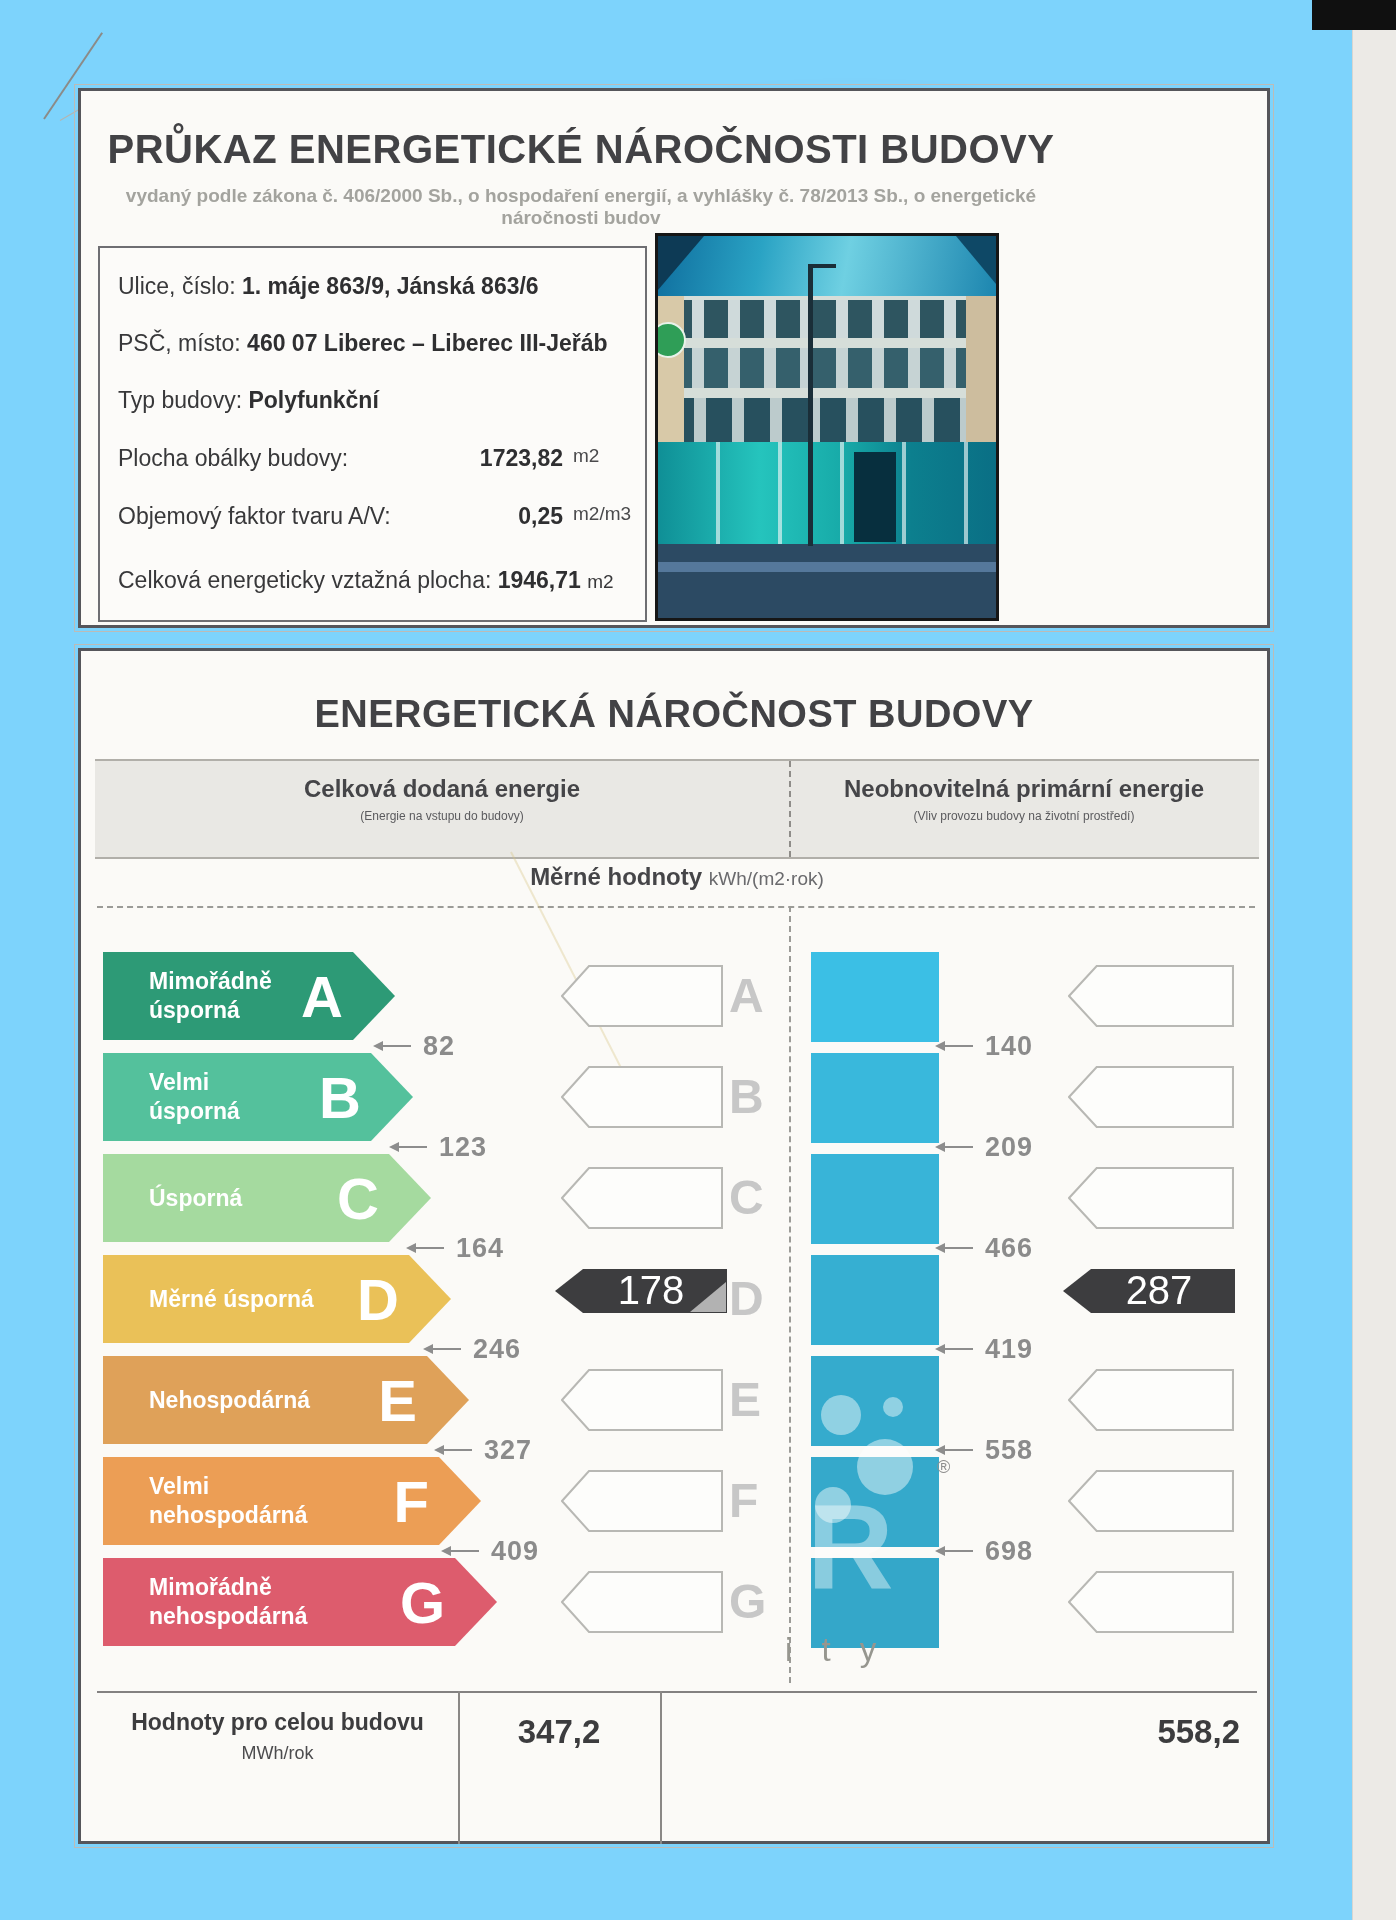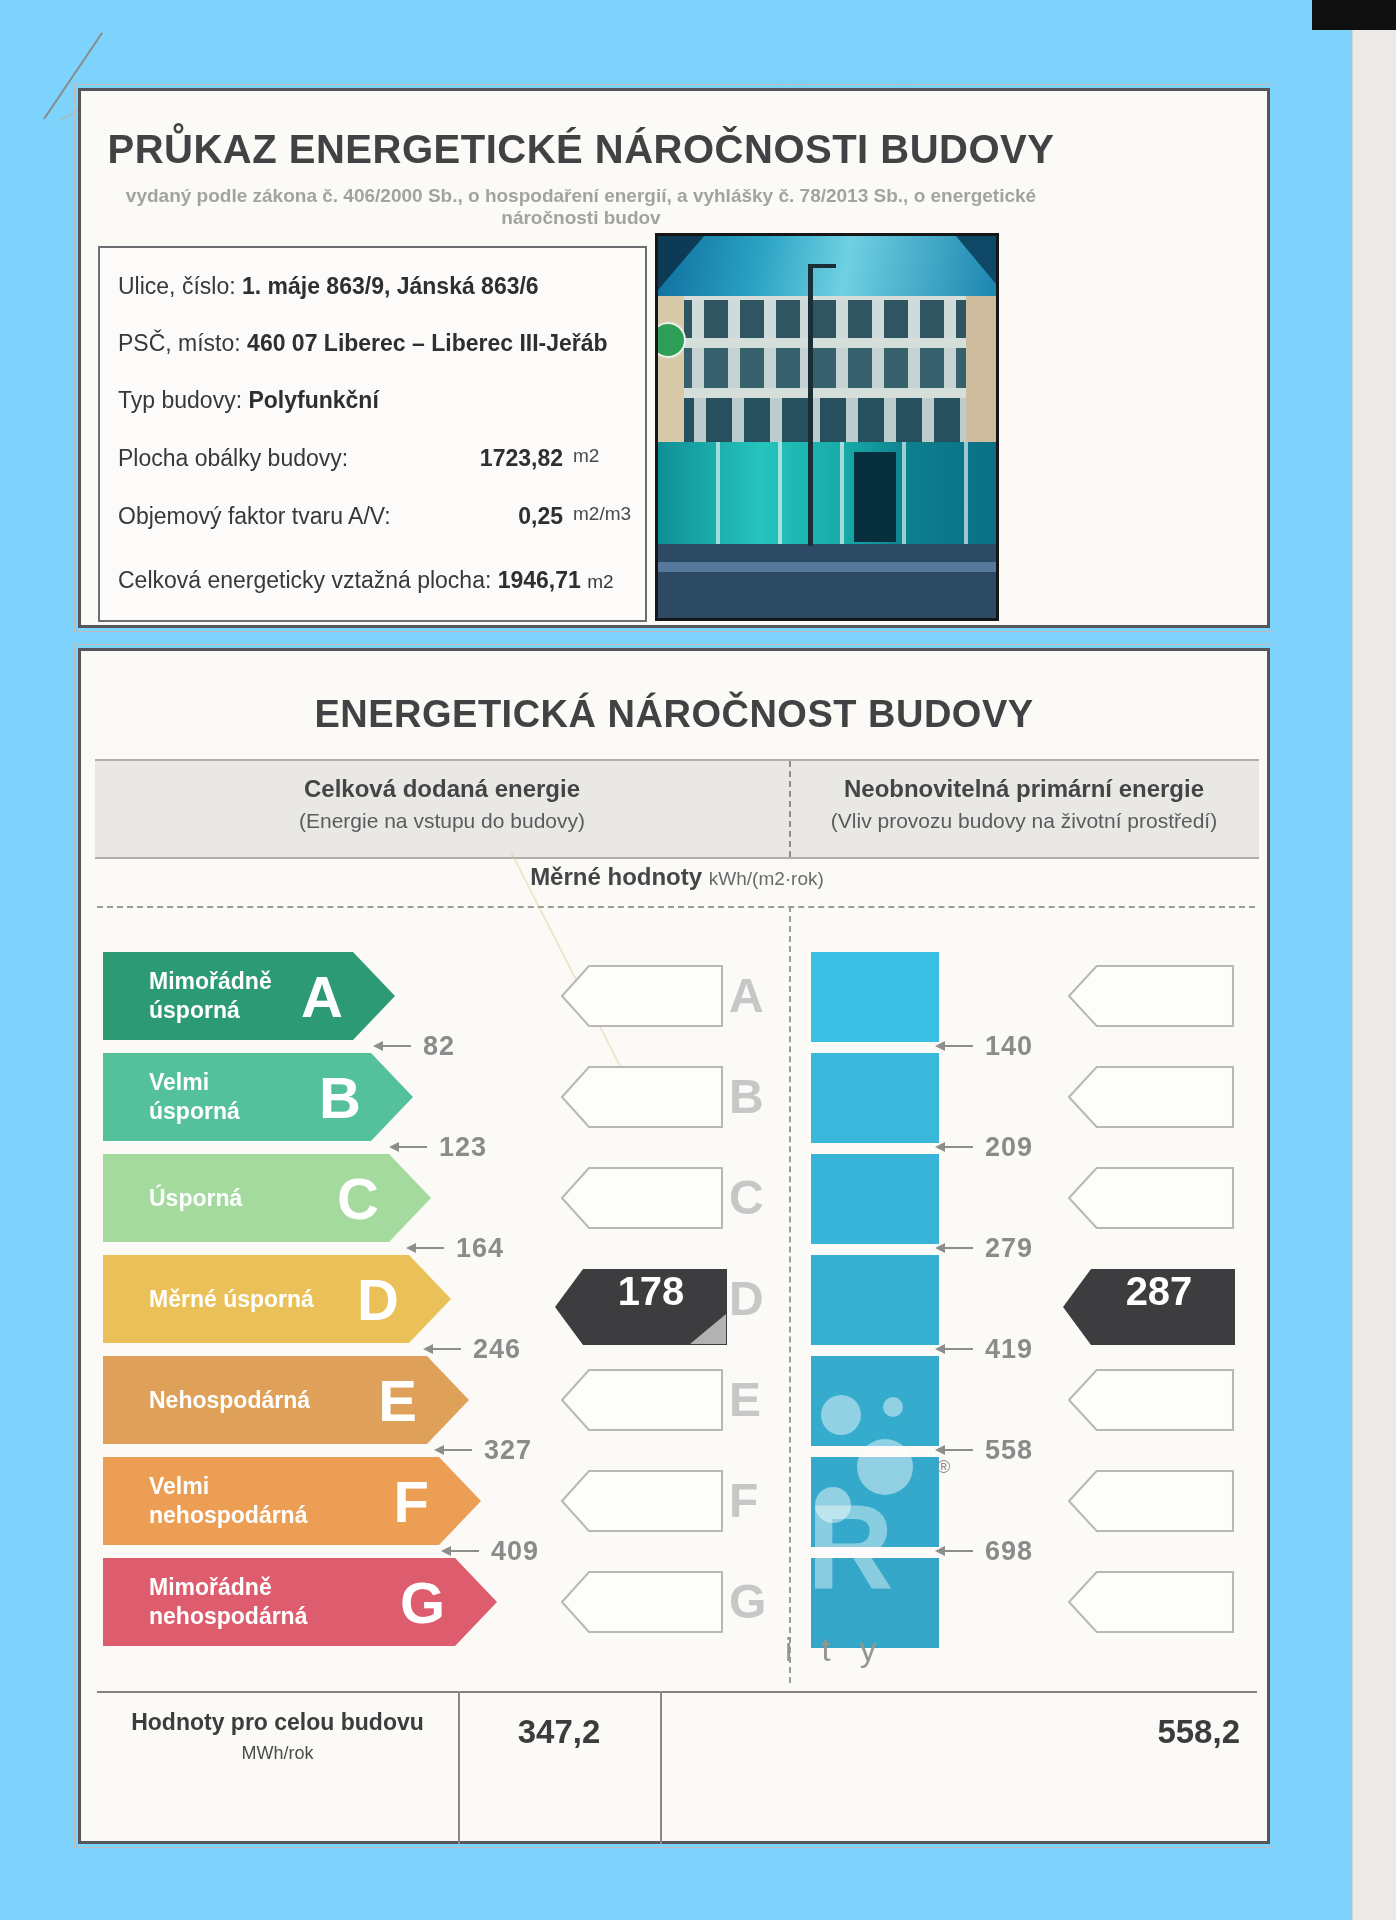--- a/index.html
+++ b/index.html
@@ -23,40 +23,40 @@
   .iline b{font-weight:700;color:#2f2f31;}
   .ival-right{position:absolute;left:285px;width:160px;text-align:right;font-weight:700;}
   .iunit{position:absolute;left:455px;font-size:19px;color:#4a4a4c;}
   
   .photo{left:574px;top:142px;width:338px;height:382px;border:3px solid #161616;background:#cdd8d6;overflow:hidden;}
   .ph{position:absolute;}
   
   .sec-title{left:0;top:42px;width:100%;text-align:center;font-size:38px;font-weight:800;letter-spacing:.5px;color:#424245;}
   .band{left:14px;top:108px;width:1164px;height:96px;background:#e9e8e4;border-top:2px solid #b1afa9;border-bottom:2px solid #b1afa9;}
   .bhead{font-size:24px;font-weight:700;color:#454548;text-align:center;margin-top:14px;}
-  .bsub{font-size:21px;color:#5b5b5e;text-align:center;margin-top:6px;}
+  .bsub{font-size:12px;color:#5b5b5e;text-align:center;margin-top:6px;}
   .band-left{position:absolute;left:0;top:0;width:694px;height:96px;}
   .band-right{position:absolute;left:694px;top:0;width:470px;height:96px;}
   .band-div{position:absolute;left:694px;top:0;height:96px;border-left:2px dashed #8f8d89;}
   .units-line{left:0;top:212px;width:1192px;text-align:center;font-size:24px;font-weight:700;color:#454548;}
   .units-line span.u{font-size:19px;font-weight:400;color:#6a6a6d;}
   .hdash{left:16px;top:255px;width:1158px;height:0;border-top:2px dashed #9b9b97;}
   .vdash{left:708px;top:255px;width:0;height:777px;border-left:2px dashed #9b9b97;}
   
   .carrow{position:absolute;left:22px;height:88px;clip-path:polygon(0 0,calc(100% - 42px) 0,100% 50%,calc(100% - 42px) 100%,0 100%);}
   .clabel{position:absolute;left:46px;top:0;height:100%;display:flex;flex-direction:column;justify-content:center;
           font-size:23px;font-weight:700;color:#ffffff;line-height:1.25;}
   .cletter{position:absolute;right:52px;top:50%;transform:translateY(-50%);font-size:58px;font-weight:700;color:#ffffff;}
   .thr{position:absolute;height:30px;display:flex;align-items:center;font-size:27px;font-weight:600;color:#8b8b8b;letter-spacing:1px;}
   .tline{display:inline-block;width:36px;height:0;border-top:2px solid #8d8d8d;position:relative;margin-right:12px;}
   .tline::before{content:"";position:absolute;left:-2px;top:-6px;border-right:10px solid #8d8d8d;border-top:5px solid transparent;border-bottom:5px solid transparent;}
   .oarrow{position:absolute;width:162px;height:62px;}
   .gletter{position:absolute;left:648px;width:60px;font-size:48px;font-weight:700;color:#c7c7c7;}
-  .marker{position:absolute;height:76px;color:#ffffff;font-size:40px;font-weight:700;
-          clip-path:polygon(28px 0,100% 0,100% 100%,28px 100%,0 50%);display:flex;align-items:flex-start;justify-content:center;padding-left:20px;box-sizing:border-box;}
+  .marker{position:absolute;height:44px;color:#ffffff;font-size:40px;font-weight:400;
+          clip-path:polygon(28px 0,100% 0,100% 100%,28px 100%,0 50%);display:flex;align-items:flex-end;justify-content:center;padding-left:20px;box-sizing:border-box;}
   .mtri{position:absolute;right:1px;bottom:1px;width:36px;height:30px;background:#b2b2b2;clip-path:polygon(100% 0,100% 100%,0 100%);}
   .bluebar{position:absolute;left:730px;width:128px;height:90px;}
   
   .wm-circle{position:absolute;border-radius:50%;background:rgba(255,255,255,.45);}
   .wm-r{position:absolute;left:726px;top:836px;font-size:120px;font-weight:700;color:rgba(255,255,255,.42);line-height:1;}
   .wm-reg{position:absolute;left:856px;top:806px;font-size:18px;color:#8e8e8e;}
   .wm-ity{position:absolute;left:704px;top:980px;font-size:33px;color:#96968f;letter-spacing:10px;}
   
   .t-line{left:16px;top:1040px;width:1160px;height:0;border-top:2px solid #838181;}
   .t-v1{left:377px;top:1040px;width:0;height:153px;border-left:2px solid #8a8886;}
@@ -285,21 +285,21 @@
     <div class="thr" style="top:380px;left:856px;">
         <span class="tline"></span>
         <span>140</span>
       </div>
     <div class="thr" style="top:481px;left:856px;">
         <span class="tline"></span>
         <span>209</span>
       </div>
     <div class="thr" style="top:582px;left:856px;">
         <span class="tline"></span>
-        <span>279</span>
+        <span>466</span>
       </div>
     <div class="thr" style="top:683px;left:856px;">
         <span class="tline"></span>
         <span>419</span>
       </div>
     <div class="thr" style="top:784px;left:856px;">
         <span class="tline"></span>
         <span>558</span>
       </div>
     <div class="thr" style="top:885px;left:856px;">

